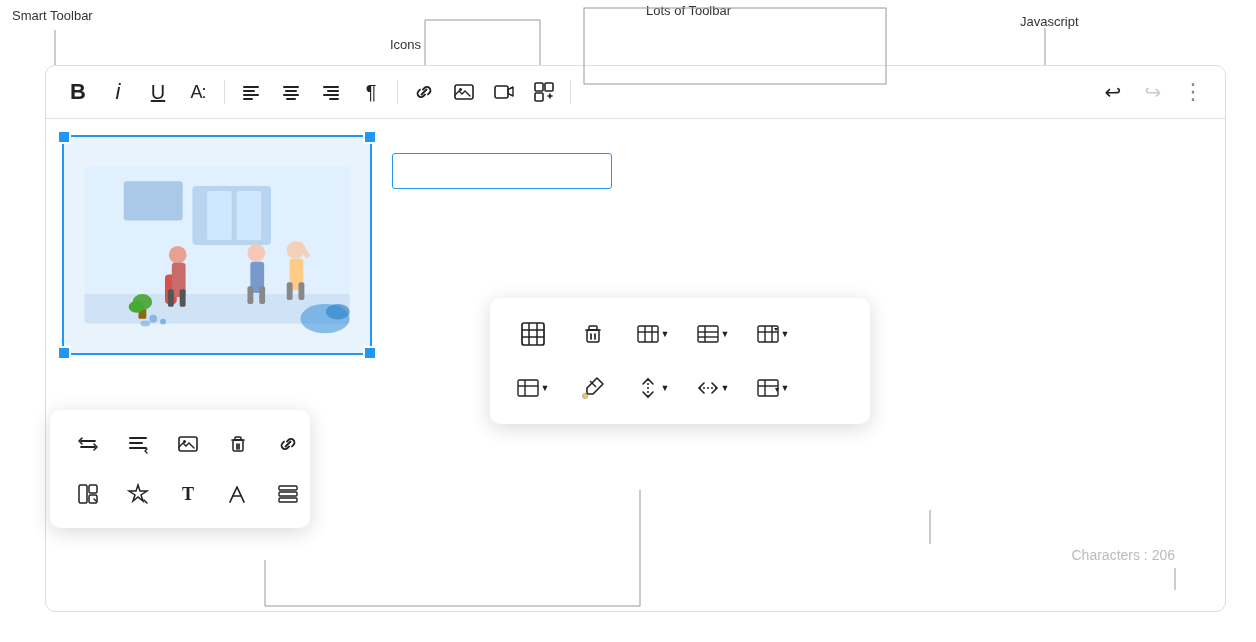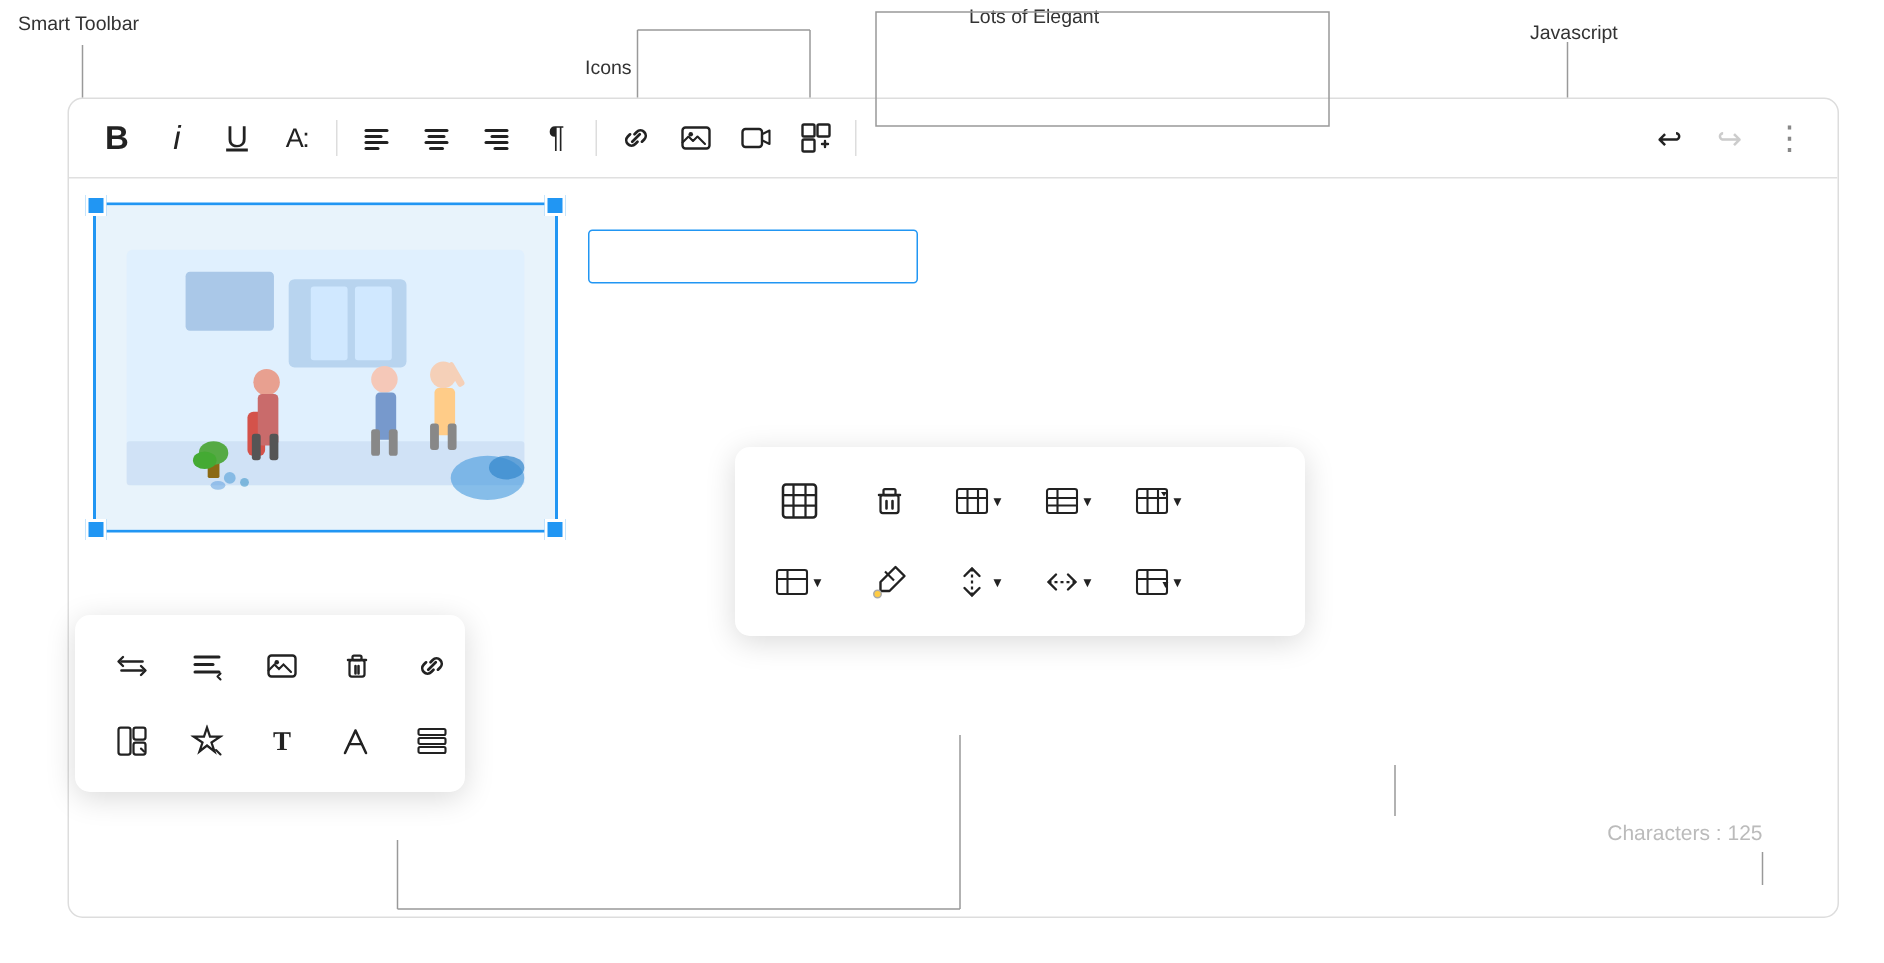--- a/index.html
+++ b/index.html
@@ -215,21 +215,21 @@
       height: 100%;
       pointer-events: none;
       z-index: 200;
     }
   </style>
 </head>
 <body>
 
 <div class="annotation" style="top: 8px; left: 12px;">Smart Toolbar</div>
 <div class="annotation" style="top: 3px; left: 390px; margin-top: 34px;">Icons</div>
-<div class="annotation" style="top: 3px; left: 646px;">Lots of Elegant</div>
+<div class="annotation" style="top: 3px; left: 646px;">Lots of Toolbar</div>
 <div class="annotation" style="top: 14px; left: 1020px;">Javascript</div>
 <div class="annotation" style="top: 530px; left: 862px;">Elegant tables</div>
 <div class="annotation" style="top: 582px; left: 1110px;">Char Counter</div>
 <div class="annotation" style="top: 596px; left: 405px;">Popups</div>
 
 <svg class="annotations">
 
   <line x1="55" y1="30" x2="55" y2="65" stroke="#999" stroke-width="1"></line>
 
   <line x1="425" y1="20" x2="425" y2="65" stroke="#999" stroke-width="1"></line>
@@ -371,21 +371,21 @@
         <circle cx="100" cy="188" r="3" fill="#4499cc" opacity="0.6"></circle>
         <ellipse cx="82" cy="190" rx="5" ry="3" fill="#5599dd" opacity="0.5"></ellipse>
       </svg>
     </div>
 
     <div class="text-area">
       <input class="inline-input" value="" style="display: block; margin-top: 14px;">
     </div>
   </div>
 
-  <div class="char-counter">Characters : 125</div>
+  <div class="char-counter">Characters : 206</div>
 </div>
 
 <div class="smart-toolbar">
 
   <button class="st-btn">
     <svg width="22" height="22" viewBox="0 0 22 22" fill="none">
         <path d="M4 8h14M4 14h14" stroke="#222" stroke-width="1.8" stroke-linecap="round"></path>
         <path d="M2 8l3-3M2 8l3 3" stroke="#222" stroke-width="1.6" stroke-linecap="round"></path>
         <path d="M20 14l-3-3M20 14l-3 3" stroke="#222" stroke-width="1.6" stroke-linecap="round"></path>
       </svg>

